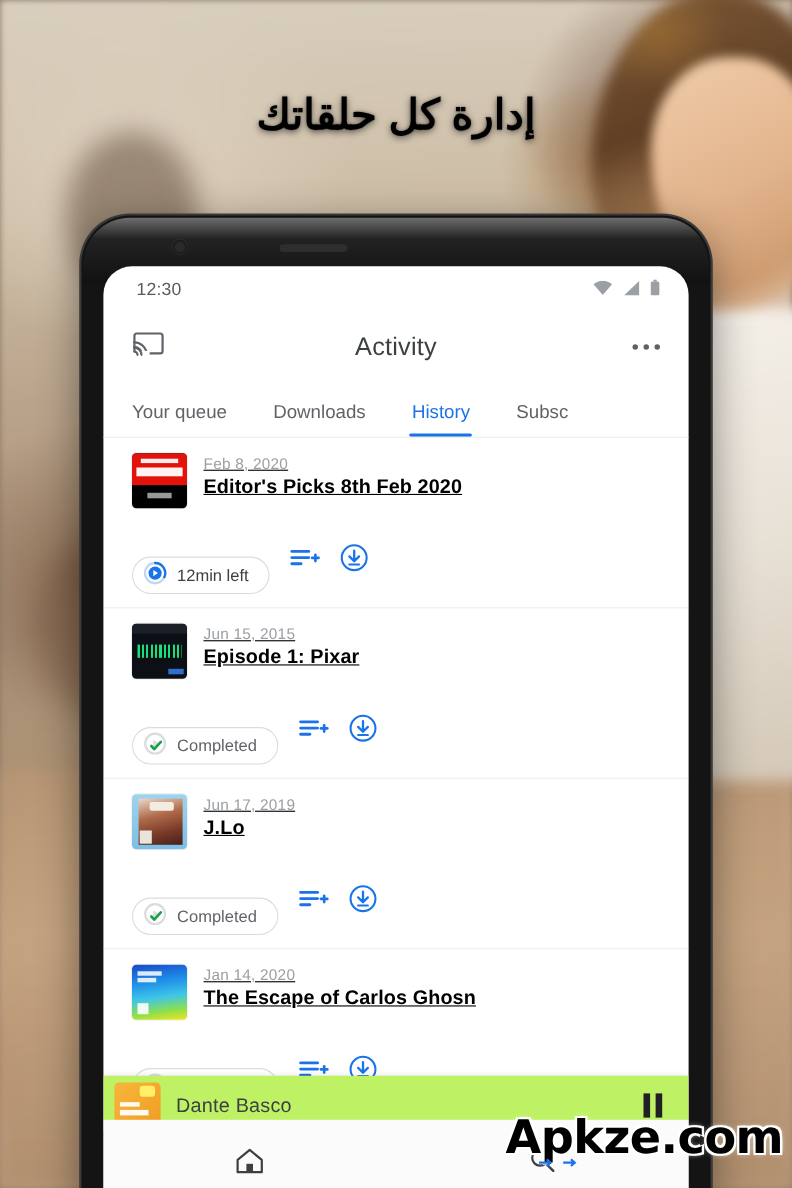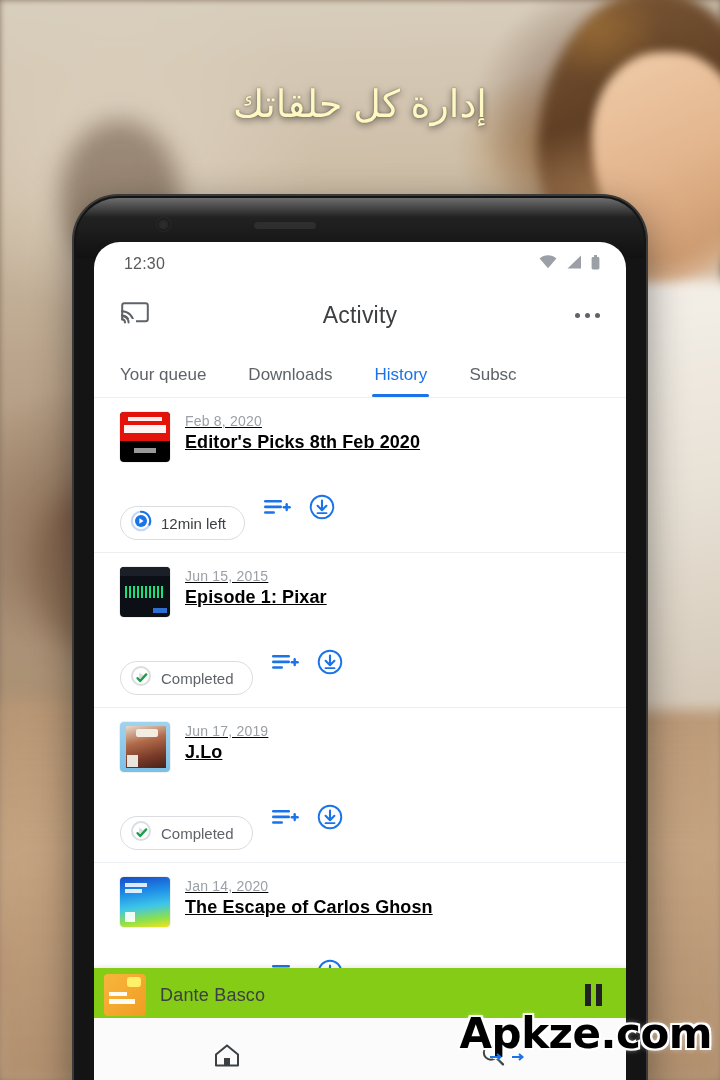--- a/index.html
+++ b/index.html
@@ -82,23 +82,23 @@
     position: absolute; left: 0px; top: 880px;
     width: 200px; height: 170px; border-radius: 50%;
     background: rgba(150,70,50,0.32); filter: blur(16px);
   }
 
   
   .headline {
     position: absolute;
     left: 0; right: 0; top: 82px;
     text-align: center;
-    color: #fef9c3;
+    color: #000000;
     font-size: 38px;
-    font-weight: normal;
+    font-weight: bold;
     letter-spacing: 0.5px;
     direction: rtl;
     text-shadow: 0 2px 7px rgba(0,0,0,0.55), 0 0 2px rgba(0,0,0,0.4);
     z-index: 5;
   }
 
   
   .phone {
     position: absolute;
     left: 74px; top: 196px;
@@ -373,23 +373,23 @@
   .th-orange .t1 {
     position: absolute; left: 5px; top: 18px; width: 18px; height: 4px; background: rgba(255,255,255,0.95);
   }
   .th-orange .t2 {
     position: absolute; left: 5px; top: 25px; width: 26px; height: 5px; background: rgba(255,255,255,0.95);
   }
 
   
   .mini-player {
     position: absolute;
-    left: 0; right: 0; bottom: 74px;
+    left: 0; right: 0; bottom: 64px;
     height: 54px;
-    background: #84cc16;
+    background: #bef264;
     box-shadow: 0 -1px 5px rgba(0,0,0,0.10);
     display: flex;
     align-items: center;
     padding: 0 24px 0 10px;
     gap: 14px;
     z-index: 3;
   }
   .mini-thumb {
     width: 42px; height: 42px;
     border-radius: 4px;

